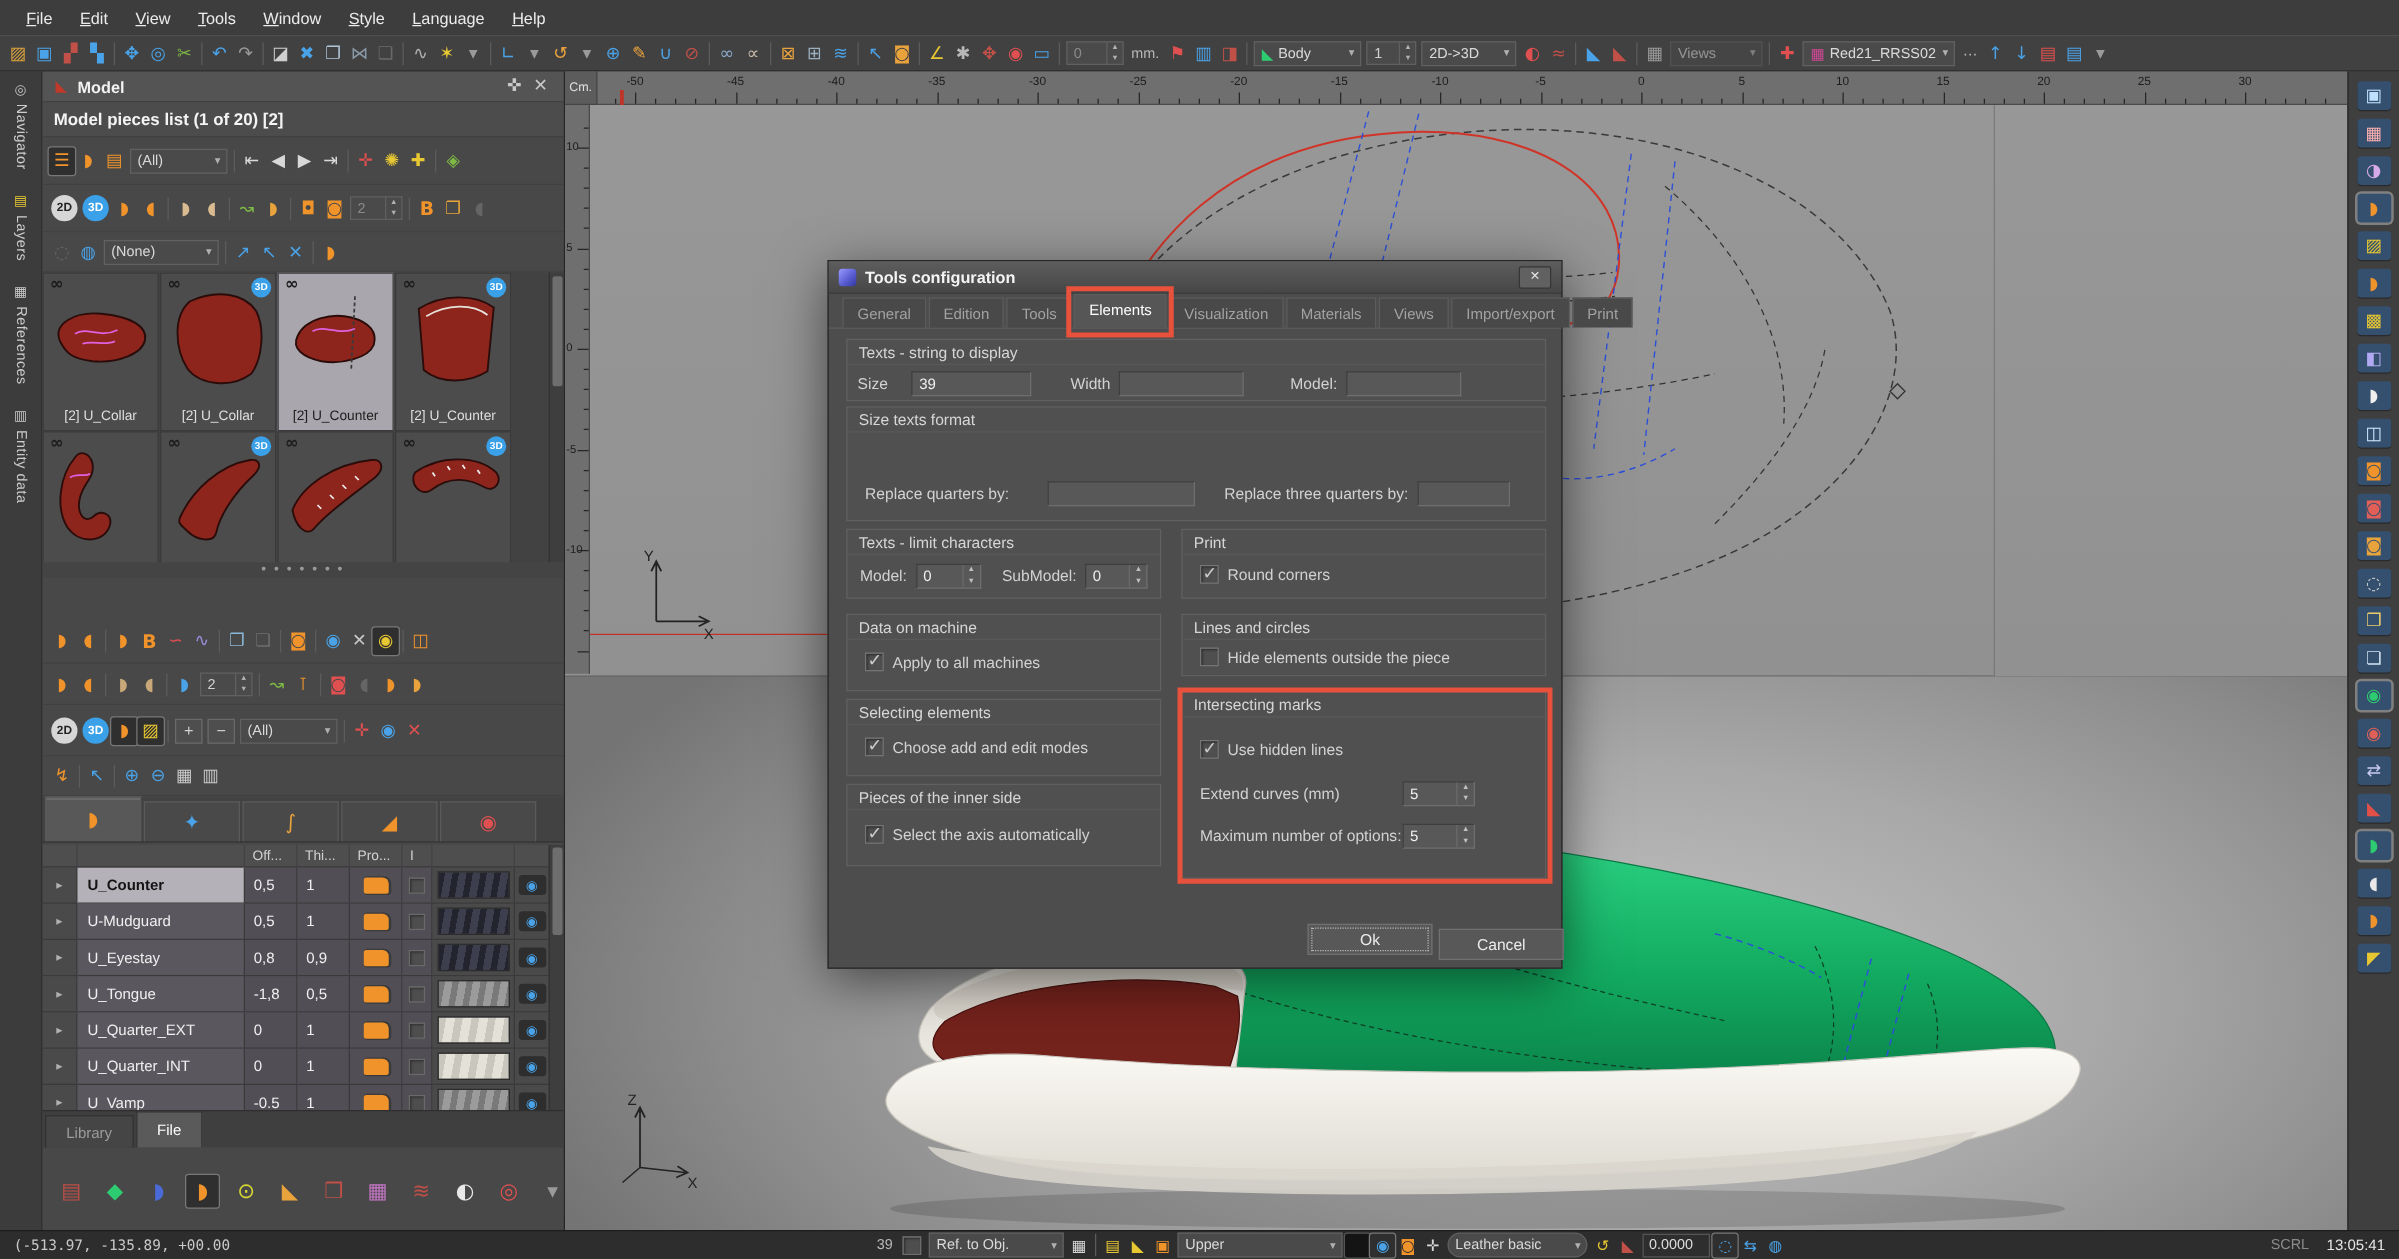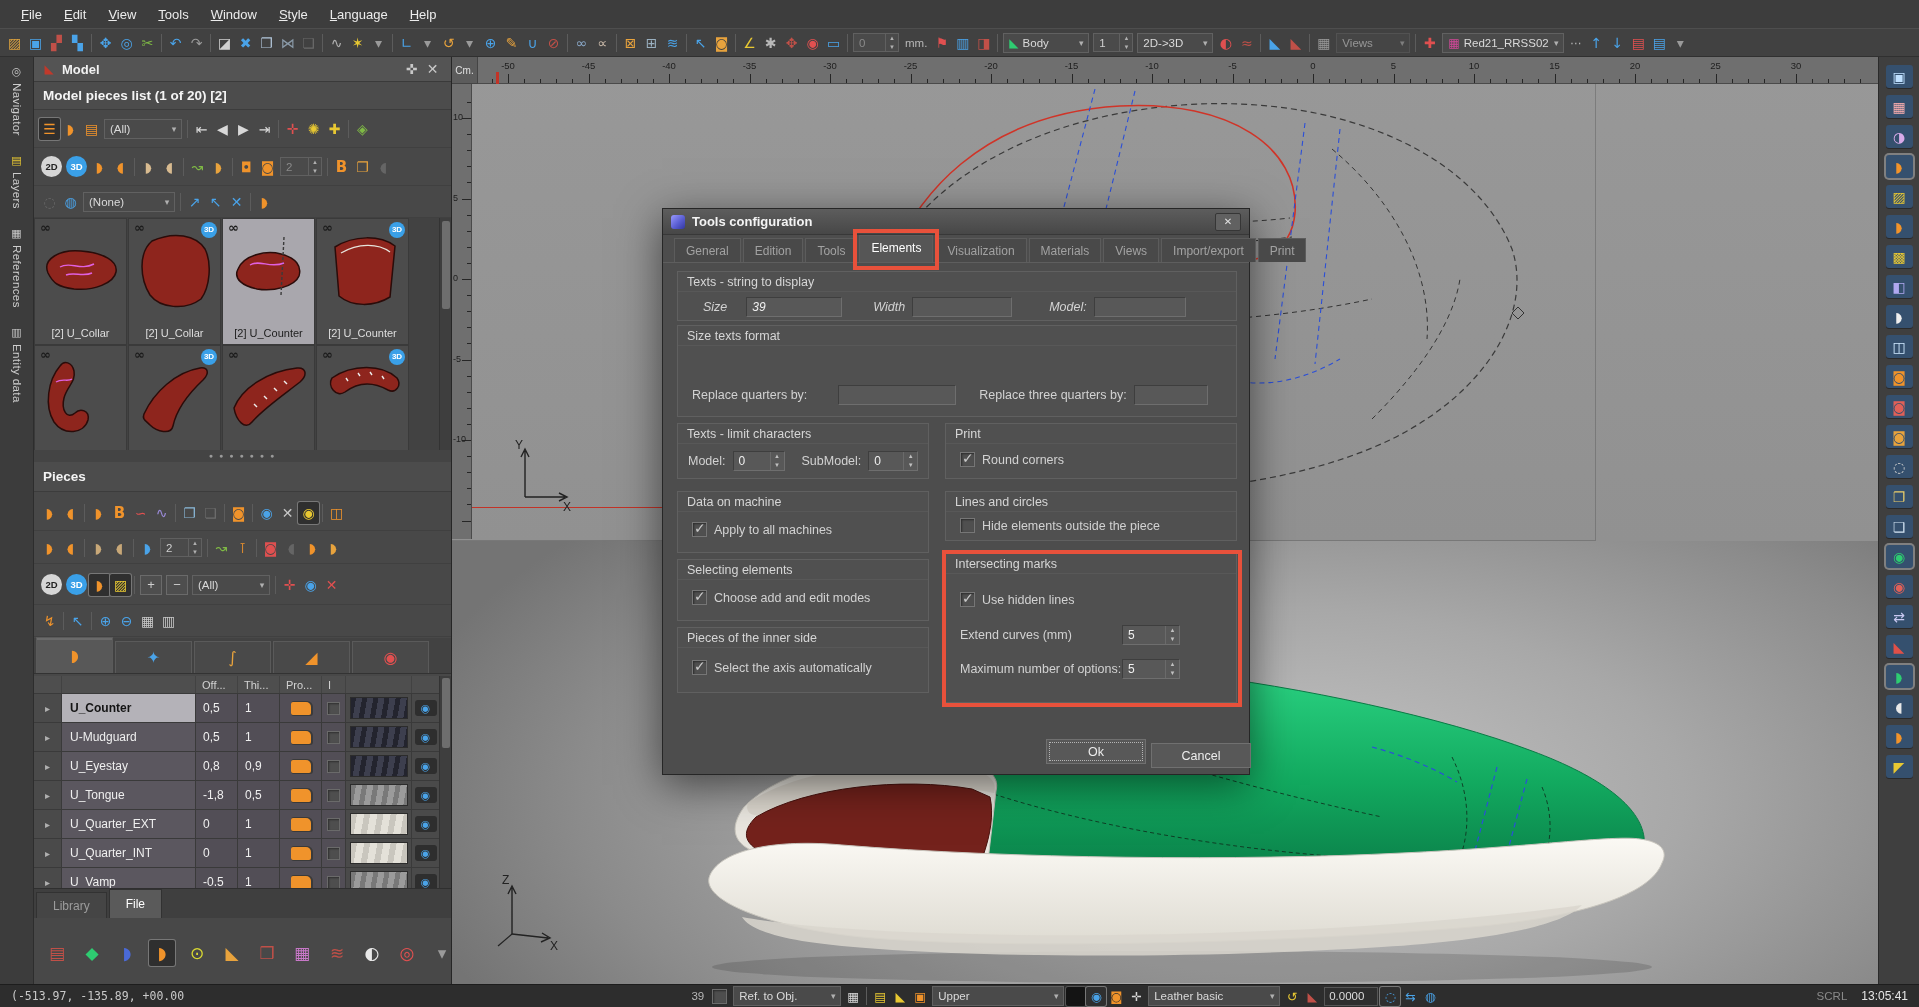--- a/index.html
+++ b/index.html
@@ -422,21 +422,20 @@
           <path d="M52,20 L54,23" stroke="#eee" fill="none" stroke-width="1.4"></path>
           <path d="M64,24 L66,27" stroke="#eee" fill="none" stroke-width="1.4"></path>
         </svg>
         <div class="tlab"></div>
       </div>
     </div>
   <div class="thumbscroll">
       <div class="th"></div>
     </div>
   <div class="splitter">● ● ● ● ● ● ●</div>
-  <div class="phead" style="top:405px;height:30px;">Pieces</div>
   <div class="ptb" style="top:438px;height:36px;">
       <span class="ic" style="color: rgb(240, 147, 43);">◗</span>
       <span class="ic" style="color: rgb(240, 147, 43);">◖</span>
       <span class="tsep"></span>
       <span class="ic" style="color: rgb(240, 147, 43);">◗</span>
       <span class="ic big" style="color: rgb(240, 147, 43);">B</span>
       <span class="ic" style="color: rgb(224, 80, 80);">∽</span>
       <span class="ic" style="color: rgb(154, 138, 216);">∿</span>
       <span class="tsep"></span>
       <span class="ic" style="color: rgb(138, 184, 216);">❐</span>
@@ -938,21 +937,21 @@
       <span class="dtab">Visualization</span>
       <span class="dtab">Materials</span>
       <span class="dtab">Views</span>
       <span class="dtab">Import/export</span>
       <span class="dtab">Print</span>
     </div>
   <div class="redbox" style="left: 190px; top: 20px; width: 86px; height: 41px; border-color: rgb(232, 81, 59);"></div>
 
   <div class="grp" style="left:14px;top:62px;width:560px;height:50px;">
     <div class="grp-title">Texts - string to display</div>
-    <div class="frow" style="left:25px;top:25px;font-style:italic;">
+    <div class="frow" style="left:8px;top:25px;">
       <span class="flab">Size</span>
       <span class="dinput" style="width:96px;margin-left:12px;">39</span>
       <span class="flab" style="margin-left:24px;">Width</span>
       <span class="dinput" style="width:100px;"></span>
       <span class="flab" style="margin-left:30px;">Model:</span>
       <span class="dinput" style="width:92px;"></span>
     </div>
   </div>
 
   <div class="grp" style="left:14px;top:116px;width:560px;height:92px;">
@@ -1076,21 +1075,21 @@
     <span class="ic" style="color: rgb(232, 200, 50);">◣</span>
     <span class="ic" style="color: rgb(240, 147, 43);">▣</span>
     <span class="ddl" style="width: 132px;">
       <span class="ddv">Upper</span>
       <span class="dda">▾</span>
     </span>
     <span class="ic swatch" style="color: rgb(20, 20, 20);">■</span>
     <span class="ic boxed" style="color: rgb(74, 163, 232);">◉</span>
     <span class="ic" style="color: rgb(240, 147, 43);">◙</span>
     <span class="ic" style="color: rgb(216, 216, 216);">✛</span>
-    <span class="ddl" style="width: 132px;">
+    <span class="ddl" style="width: 112px; border-radius: 10px;">
       <span class="ddv">Leather basic</span>
       <span class="dda">▾</span>
     </span>
     <span class="ic" style="color: rgb(232, 200, 50);">↺</span>
     <span class="ic" style="color: rgb(192, 80, 72);">◣</span>
     <span class="tfield" style="width: 54px;">0.0000</span>
     <span class="ic boxed" style="color: rgb(74, 163, 232);">◌</span>
     <span class="ic" style="color: rgb(74, 163, 232);">⇆</span>
     <span class="ic" style="color: rgb(74, 163, 232);">◍</span>
     <span class="gap"></span>

